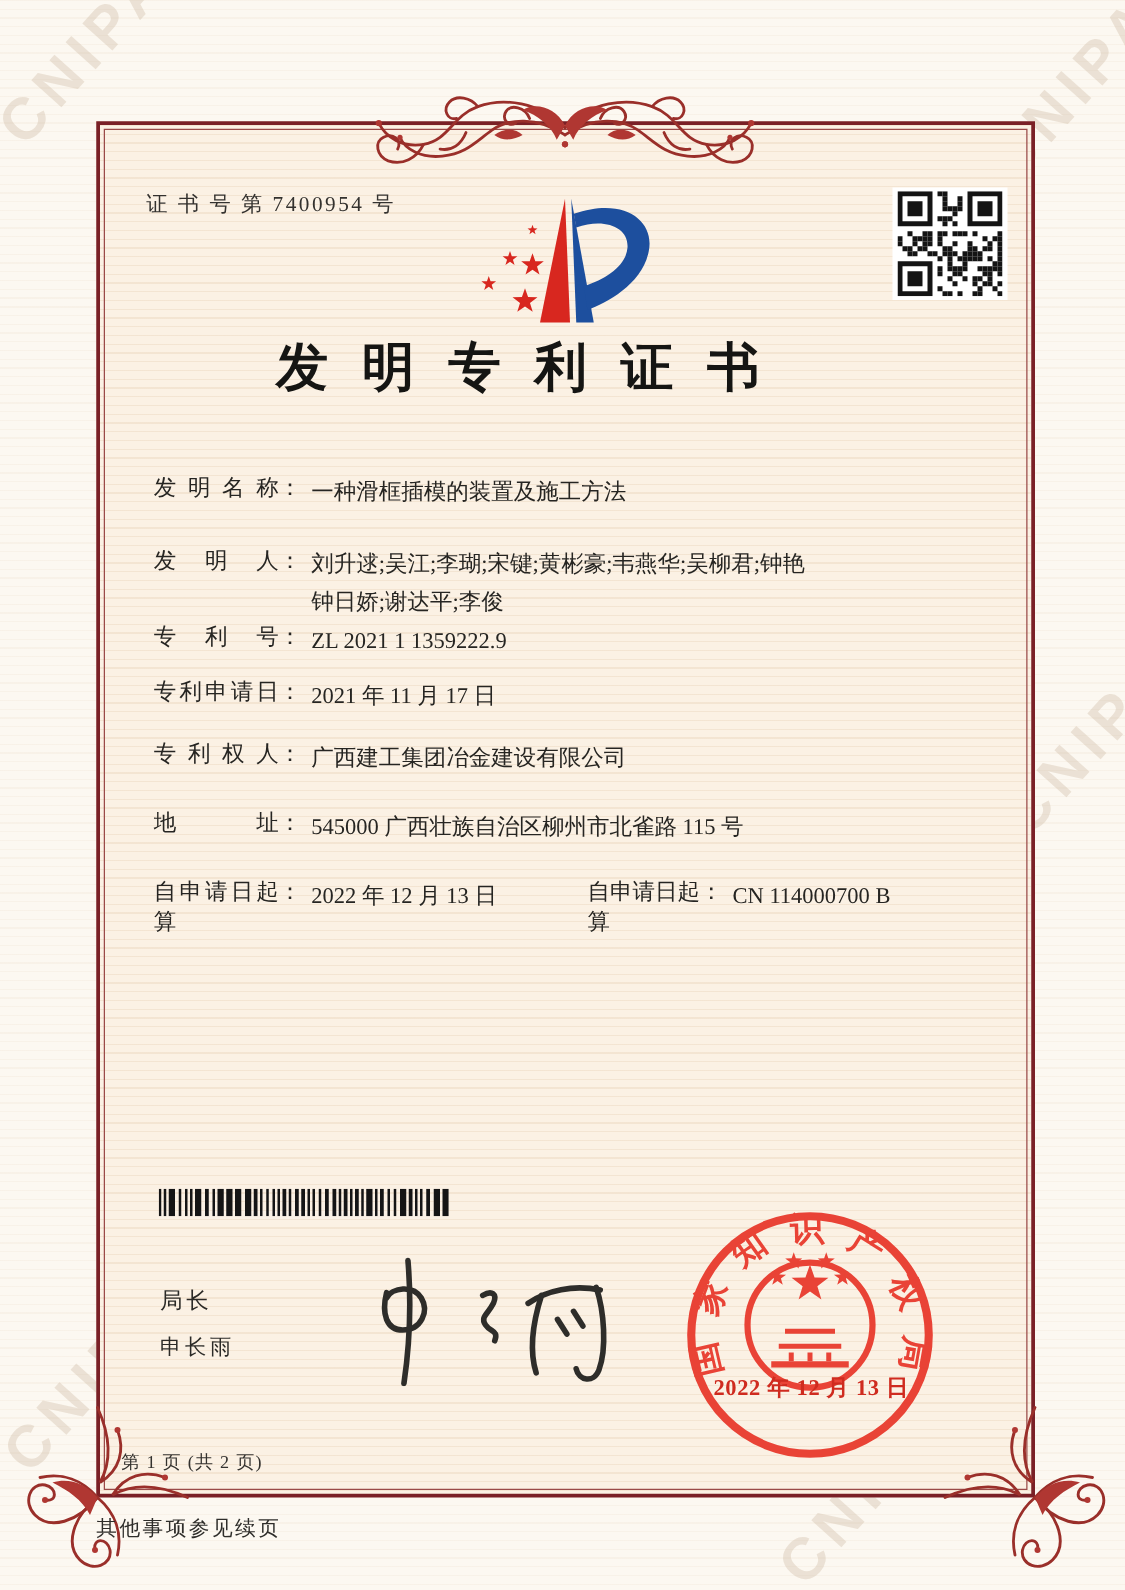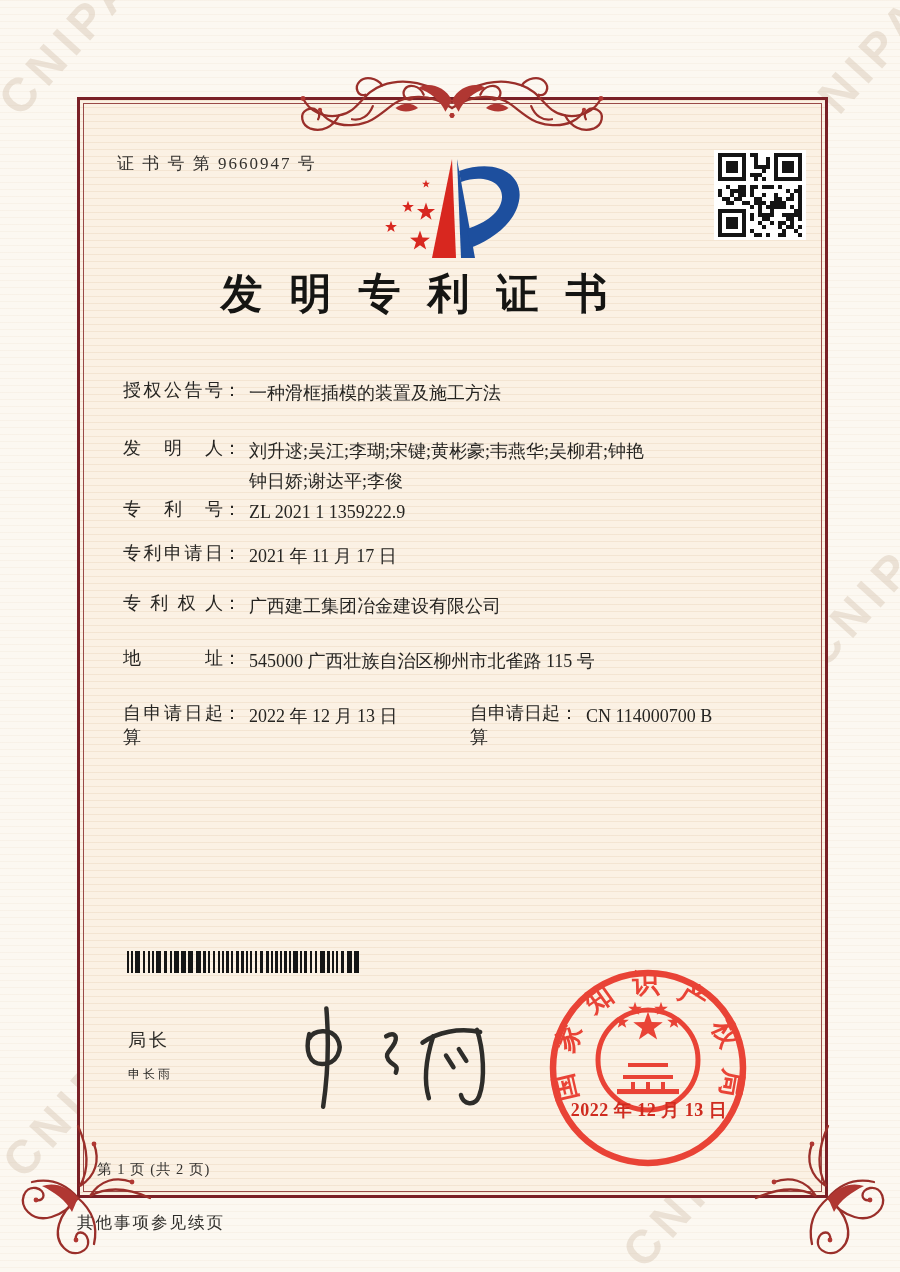--- a/index.html
+++ b/index.html
@@ -41,21 +41,21 @@
   .flabel{display:inline-block;width:100px;text-align:justify;text-align-last:justify;}
   .colon{display:inline-block;}
   .fvalue{margin-left:8px;max-width:570px;line-height:30px;}
   .fvalue .vline{display:block;}
   .paras{left:123px;top:739px;width:672px;font-size:16.5px;line-height:26px;
     text-align:justify;color:#262522;}
   .paras p{margin:0 0 3px 0;text-indent:2em;}
   .qrbox{left:714px;top:150px;width:92px;height:90px;background:#ffffff;
     display:flex;align-items:center;justify-content:center;}
   .sigtitle{left:128px;top:1028px;font-size:18px;letter-spacing:3px;color:#2b2a27;}
-  .signame{left:128px;top:1066px;font-size:12px;letter-spacing:3px;color:#2b2a27;}
+  .signame{left:128px;top:1066px;font-size:17px;letter-spacing:3px;color:#2b2a27;}
   .sealdate{left:549px;top:1098px;width:200px;text-align:center;font-size:18px;
     font-weight:700;color:#cf2b1f;letter-spacing:0.5px;}
   .pageinfo{left:97px;top:1160px;width:680px;text-align:left;font-size:14.5px;
     letter-spacing:1px;color:#33312e;}
   .note{left:77px;top:1212px;width:751px;font-size:16.5px;
     letter-spacing:2px;color:#2e2d2a;}
   svg{display:block;}
 </style>
 </head>
 <body>
@@ -111,21 +111,21 @@
         <circle cx="82" cy="122" r="2.4"></circle>
           <circle cx="122" cy="82" r="2.4"></circle>
       </g>
     </g>
   </svg>
 
   <svg class="abs" style="left:-2px;top:1118px" width="160" height="160" viewBox="0 0 160 160">
     <use href="#cornO" transform="translate(160,0) scale(-1,1)"></use>
   </svg>
 
-  <div class="abs certno">证 书 号 第 9660947 号</div>
+  <div class="abs certno">证 书 号 第 7400954 号</div>
 
   <svg class="abs" style="left:380px;top:155px" width="145" height="108" viewBox="0 0 145 108">
     <defs>
       <path id="st5" d="M0,-10L2.35,-3.24L9.51,-3.09L3.8,1.24L5.88,8.09L0,4L-5.88,8.09L-3.8,1.24L-9.51,-3.09L-2.35,-3.24Z"></path>
     </defs>
     <g fill="#d8271f">
       <use href="#st5" transform="translate(46,29) scale(0.42)"></use>
       <use href="#st5" transform="translate(28,52) scale(0.62)"></use>
       <use href="#st5" transform="translate(46,57) scale(0.95)"></use>
       <use href="#st5" transform="translate(11,72) scale(0.62)"></use>
@@ -267,21 +267,21 @@
         <rect x="0" y="56" width="28" height="28"></rect>
           <rect x="4" y="60" width="20" height="20" fill="#ffffff"></rect>
           <rect x="8" y="64" width="12" height="12"></rect>
       </g>
     </svg>
   </div>
 
   <div class="abs title">发明专利证书</div>
 
   <div class="row" style="top:378px">
-    <span class="flabel">授权公告号</span>
+    <span class="flabel">发明名称</span>
       <span class="colon">：</span>
     <span class="fvalue">一种滑框插模的装置及施工方法</span>
   </div>
 
   <div class="row" style="top:436px">
     <span class="flabel">发明人</span>
       <span class="colon">：</span>
     <span class="fvalue">
       <span class="vline">刘升逑;吴江;李瑚;宋键;黄彬豪;韦燕华;吴柳君;钟艳</span>
       <span class="vline">钟日娇;谢达平;李俊</span>

